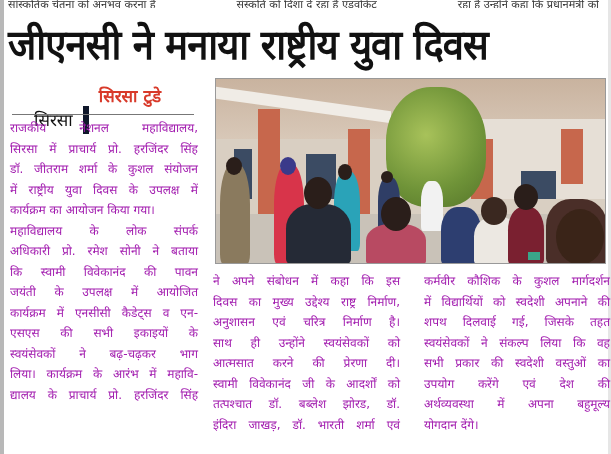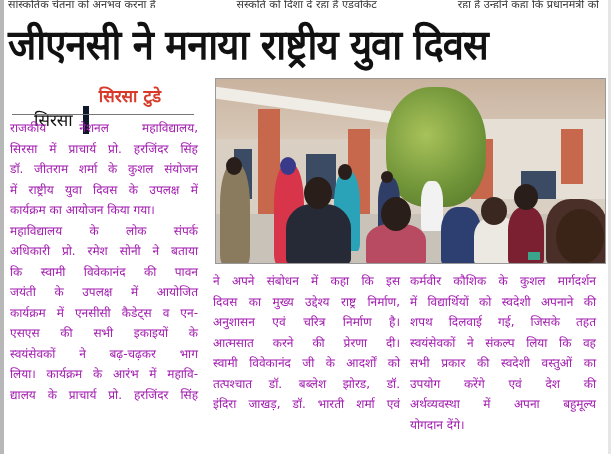--- a/index.html
+++ b/index.html
@@ -20,21 +20,21 @@
     .dateline { position: absolute; left: 12px; top: 80px; width: 190px; height: 32px; display: flex; align-items: center; }
     .dateline .city { font-weight: normal; font-size: 17px; color: #111; padding: 0 10px 0 22px; border-right: 6px solid #0f172a; height: 28px; line-height: 28px; margin-top: 48px; }
     .dateline .paper { font-weight: bold; font-size: 17px; color: #d83a2a; padding-left: 10px; line-height: 28px; text-align: center; }
     .dateline-rule { position: absolute; left: 12px; top: 114px; width: 182px; height: 1px; background: #777; }
 
     .col { position: absolute; font-size: 12px; line-height: 20.5px; color: #a21caf; text-align: justify; }
     .col p { text-align: justify; text-align-last: justify; }
     .col p.last { text-align-last: left; }
     .col1 { left: 10px; top: 118px; width: 188px; }
     .col2 { left: 213px; top: 271px; width: 187px; }
-    .col3 { left: 410px; top: 271px; width: 186px; }
+    .col3 { left: 424px; top: 271px; width: 186px; }
 
     .photo { position: absolute; left: 215px; top: 78px; width: 391px; height: 186px; border: 1px solid #999; overflow: hidden;
       background: #d9cfc2; }
     .photo .wall-top { position: absolute; left: 0; top: 0; width: 100%; height: 60px; background: linear-gradient(#c9b39f, #d8c8b8); }
     .photo .wall-right { position: absolute; left: 255px; top: 40px; width: 136px; height: 80px; background: #e6dfd6; }
     .photo .roof { position: absolute; left: 0; top: 20px; width: 175px; height: 12px; background: #f0ece6; transform: skewY(8deg); }
     .photo .pillar { position: absolute; width: 22px; background: #c7674c; }
     .photo .p1 { left: 42px; top: 30px; height: 120px; }
     .photo .p2 { left: 132px; top: 50px; height: 100px; }
     .photo .p3 { left: 255px; top: 60px; height: 60px; }
@@ -121,20 +121,21 @@
   <div class="head" style="left:298px;top:105px;width:24px;height:26px;"></div>
   <div class="person" style="left:330px;top:120px;width:61px;height:66px;background:#4a2e28;"></div>
   <div class="head" style="left:340px;top:130px;width:48px;height:56px;background:#3a2418;"></div>
 </div>
 <div class="photo-caption-tag"></div>
 
 <div class="col col2">
   <p>ने अपने संबोधन में कहा कि इस</p>
   <p>दिवस का मुख्य उद्देश्य राष्ट्र निर्माण,</p>
   <p>अनुशासन एवं चरित्र निर्माण है।</p>
+  <p>साथ ही उन्होंने स्वयंसेवकों को</p>
   <p>आत्मसात करने की प्रेरणा दी।</p>
   <p>स्वामी विवेकानंद जी के आदर्शों को</p>
   <p>तत्पश्चात डॉ. बब्लेश झोरड, डॉ.</p>
   <p>इंदिरा जाखड़, डॉ. भारती शर्मा एवं</p>
 </div>
 
 <div class="col col3">
   <p>कर्मवीर कौशिक के कुशल मार्गदर्शन</p>
   <p>में विद्यार्थियों को स्वदेशी अपनाने की</p>
   <p>शपथ दिलवाई गई, जिसके तहत</p>

